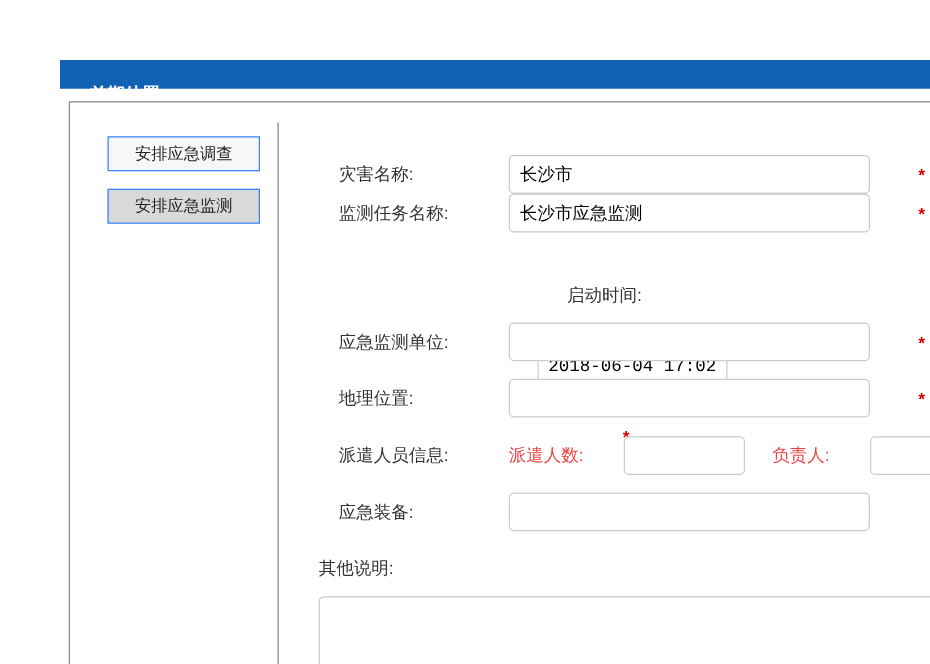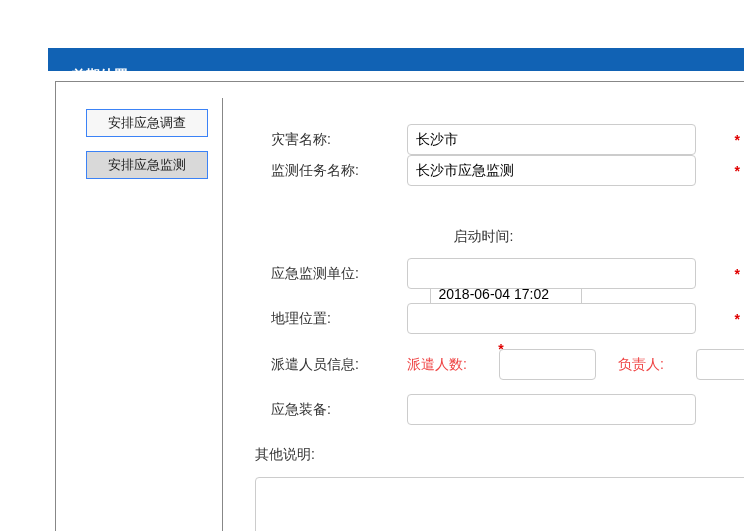--- a/index.html
+++ b/index.html
@@ -31,21 +31,21 @@
   .row { position:absolute; left:15px; right:6px; height:33px;
          display:flex; align-items:center; }
   .r1{top:9px;} .r2{top:40px;} .r3{top:98px;flex-direction:column;} .r4{top:143px;}
   .r5{top:188px;} .r6{top:234px;} .r7{top:279px;}
   .row-label { width:104px; flex:none; font-size:14px; color:#333333;
                white-space:nowrap; }
   .sub-label { flex:none; font-size:14px; color:#ef4444; white-space:nowrap; }
   .inp { flex:1; height:31px; border:1px solid #cccccc; border-radius:4px;
          padding:0 8px; font-size:14px; color:#000000; font-family:inherit;
          background:#ffffff; outline:none; min-width:0; }
-  .inp.short { flex:none; width:152px; }
+  .inp.short { flex:none; width:152px;font-family:Liberation Mono, monospace; }
   .inp.sub { flex:none; width:97px; padding:0 6px; }
   .gap { margin-right:6px; }
   .req { flex:none; width:12px; text-align:right; color:#e00000;
          font-size:14px; font-weight:bold; }
   .req.inline { width:auto; margin-left:7px; }
 
   .notes-label { position:absolute; left:15px; top:332px; font-size:14px;
                  color:#333333; }
   .notes-area { position:absolute; left:15px; top:363px; width:550px;
                 height:80px; border:1px solid #cccccc; border-radius:4px;

